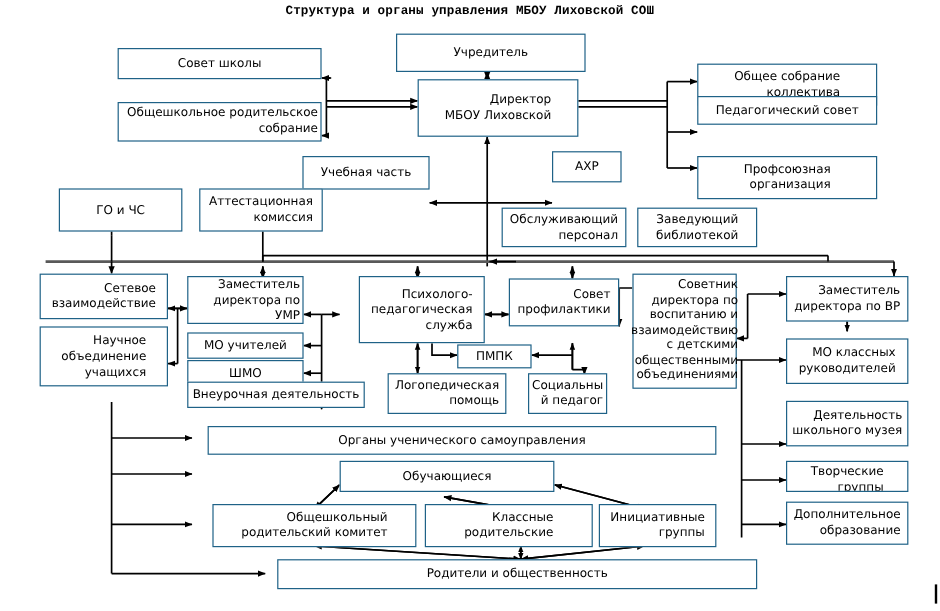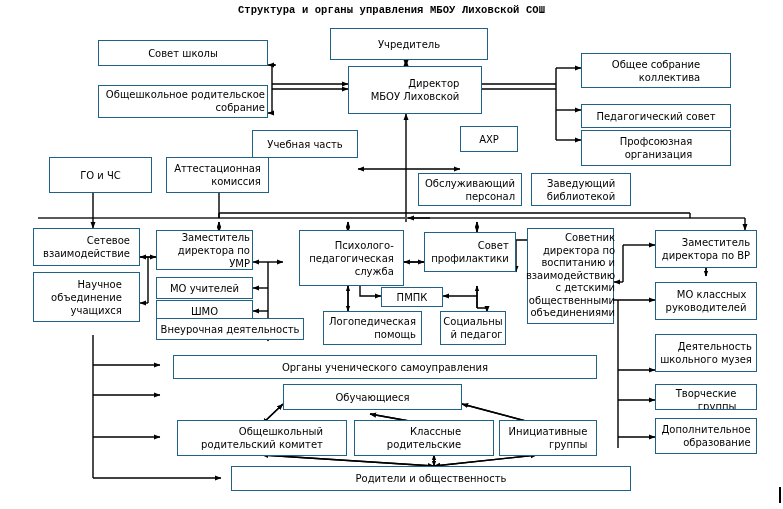--- a/index.html
+++ b/index.html
@@ -243,21 +243,21 @@
   <div class="node" style="left:98px;top:40px;width:170px;height:26px;">Совет школы</div>
 
   <div class="node tight" style="left:98px;top:85px;width:170px;height:33px;">Общешкольное родительское собрание</div>
 
   <div class="node" style="left:348px;top:66px;width:134px;height:48px;">Директор
 МБОУ        Лиховской</div>
 
   <div class="node" style="left:581px;top:53px;width:150px;height:35px;">Общее собрание
 коллектива</div>
 
-  <div class="node" style="left:581px;top:80px;width:150px;height:24px;margin-top:24px;">Педагогический совет</div>
+  <div class="node" style="left:581px;top:80px;width:150px;height:24px;">Педагогический совет</div>
 
   <div class="node" style="left:581px;top:130px;width:150px;height:36px;">Профсоюзная
 организация</div>
 
   <div class="node" style="left:252px;top:130px;width:106px;height:28px;">Учебная часть</div>
 
   <div class="node" style="left:460px;top:126px;width:58px;height:26px;">АХР</div>
 
   <div class="node" style="left:418px;top:173px;width:104px;height:33px;">Обслуживающий
 персонал</div>

